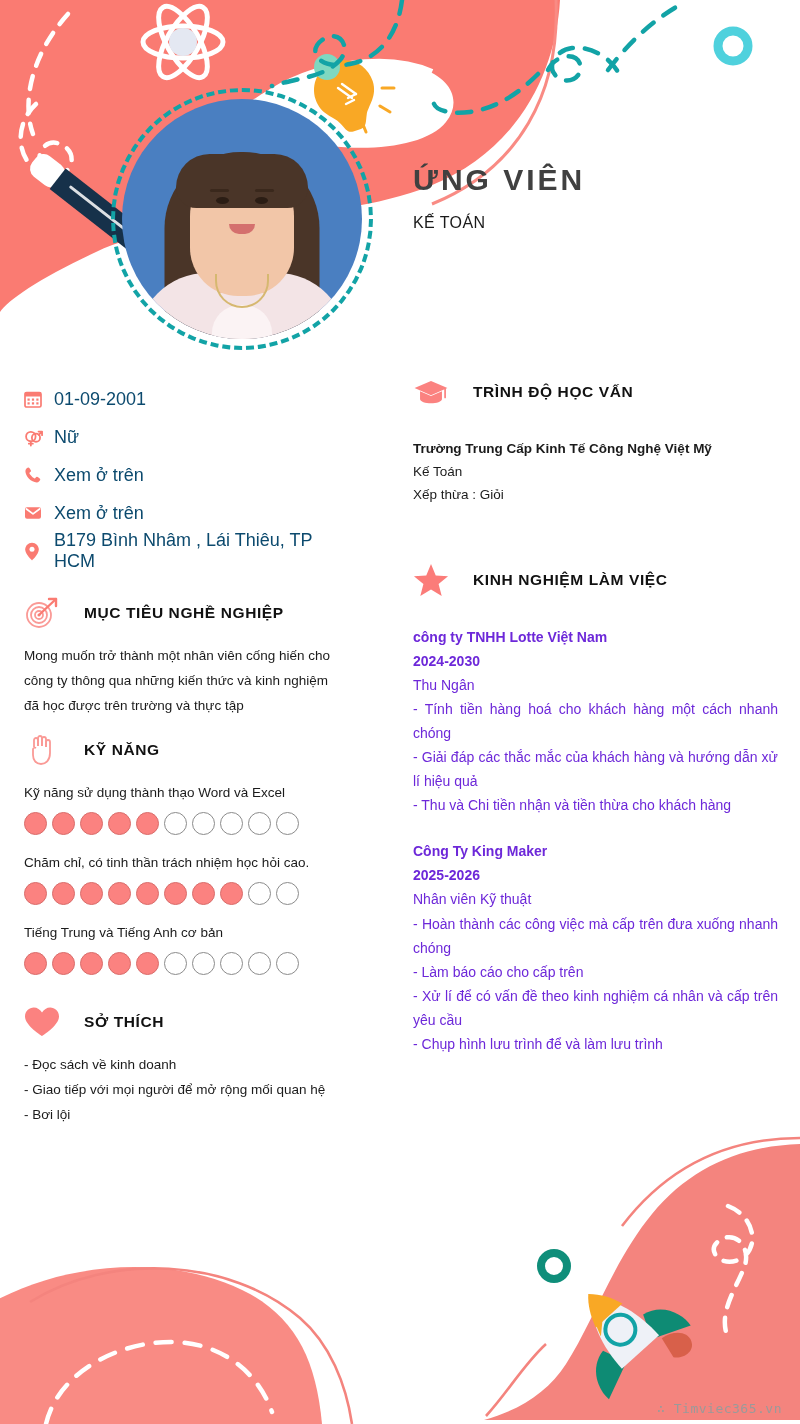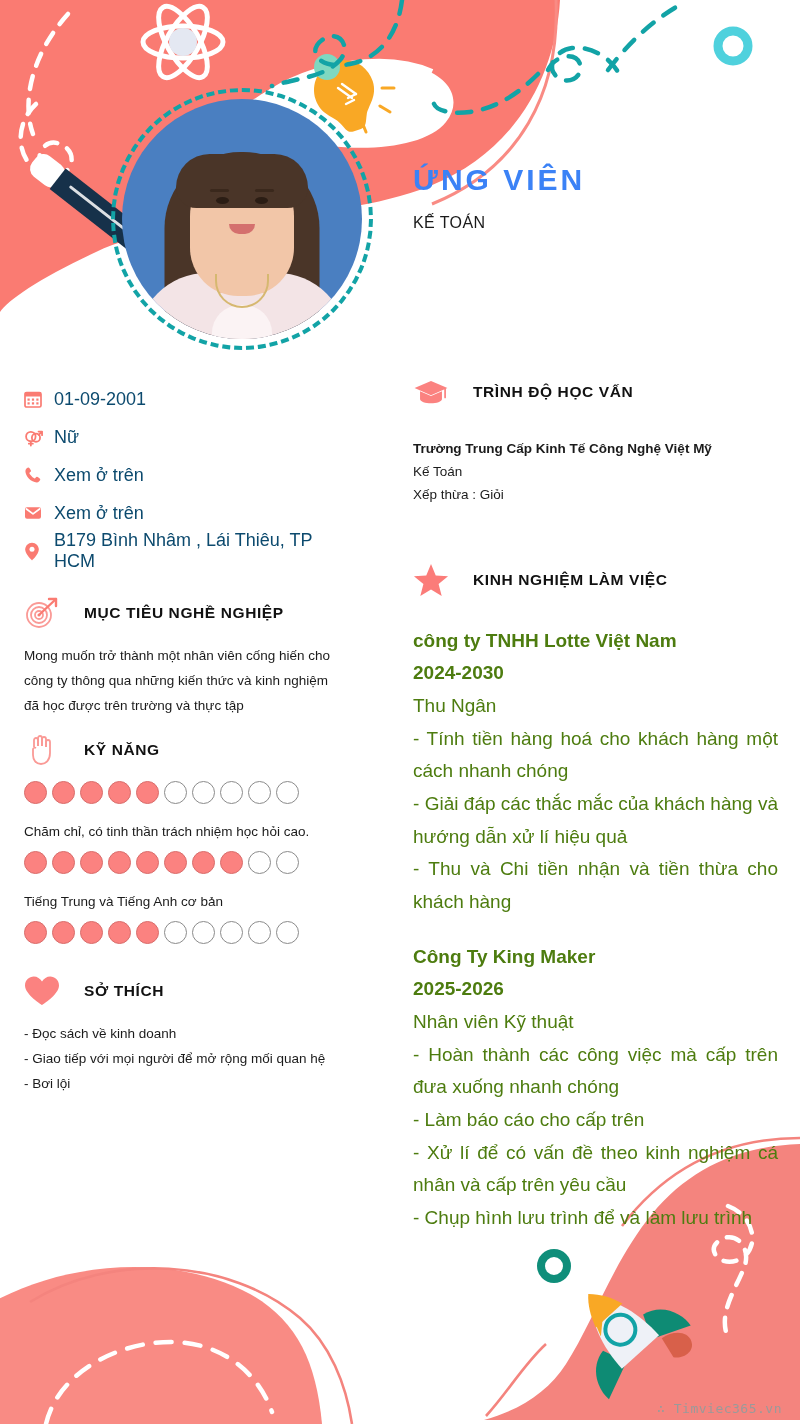--- a/index.html
+++ b/index.html
@@ -54,21 +54,21 @@
   .p-brow.l { left:36.5%; } .p-brow.r { right:36.5%; }
   .p-mouth { position:absolute; left:50%; top:52%; width:26px; height:10px;
      transform:translateX(-50%); background:#d4706e; border-radius:0 0 14px 14px; }
   .p-chain { position:absolute; left:50%; top:73%; width:54px; height:34px;
      transform:translateX(-50%); border:2px solid #d6b870; border-top:none;
      border-radius:0 0 30px 30px; }
 
   
   #header-text { position: absolute; left: 413px; top: 163px; z-index: 7; }
   #cand-name {
-    font-size: 30px; font-weight: bold; letter-spacing: 3px; color: #3b82f6;
+    font-size: 30px; font-weight: bold; letter-spacing: 3px; color: #404040;
     line-height: 1.1;
   }
   #cand-role {
     margin-top: 18px;
     font-size: 16px; color: #1a1a1a; letter-spacing: 0.4px;
   }
 
   
   #left-col { position: absolute; left: 24px; top: 380px; width: 310px; z-index: 5; }
   #right-col { position: absolute; left: 413px; top: 375px; width: 365px; z-index: 5; }
@@ -96,21 +96,21 @@
   .skill-label { font-size: 13.5px; color: #1b1b1b; line-height: 1.85; margin-bottom: 6px; }
   .dots { display: flex; gap: 5px; margin-bottom: 16px; }
   .dot { width: 23px; height: 23px; border-radius: 50%; border: 1px solid #8b8b8b; }
   .dot.on { background: #fb8280; border-color: #d96d6b; }
   .dot.off { background: #ffffff; }
 
   
   .edu-line { font-size: 13.5px; color: #1b1b1b; line-height: 1.72; }
   .edu-line.b { font-weight: bold; }
   .exp-job { margin-bottom: 22px; }
-  .exp-line { font-size: 19px; color: #4d7c0f; line-height: 1.72; }
+  .exp-line { font-size: 14px; color: #6d28d9; line-height: 1.72; }
   .exp-line.b { font-weight: bold; }
   .exp-line.just { text-align: justify; }
 
   .gap-lg { height: 56px; }
   .gap-md { height: 26px; }
   .gap-sm { height: 14px; }
 
   
   #watermark {
     position: absolute; right: 18px; bottom: 8px;
@@ -301,20 +301,21 @@
               <path d="M11,12 L11,4 A2,2 0 0 1 15,4 L15,12"></path>
               <path d="M15,12 L15,5 A2,2 0 0 1 19,5 L19,13"></path>
               <path d="M19,13 L19,8 A2,2 0 0 1 23,8 L23,19 C23,26 19,30 14,30 C9,30 6,26 6,21 L6,15 A2,2 0 0 1 9,14"></path>
             </g>
           </svg>
         </span>
         <span class="sec-title">KỸ NĂNG</span>
       </div>
       <div id="skills-list">
           <div class="skill-block">
+            <div class="skill-label">Kỹ năng sử dụng thành thạo Word và Excel</div>
             <div class="dots">
               <span class="dot on"></span>
               <span class="dot on"></span>
               <span class="dot on"></span>
               <span class="dot on"></span>
               <span class="dot on"></span>
               <span class="dot off"></span>
               <span class="dot off"></span>
               <span class="dot off"></span>
               <span class="dot off"></span>

